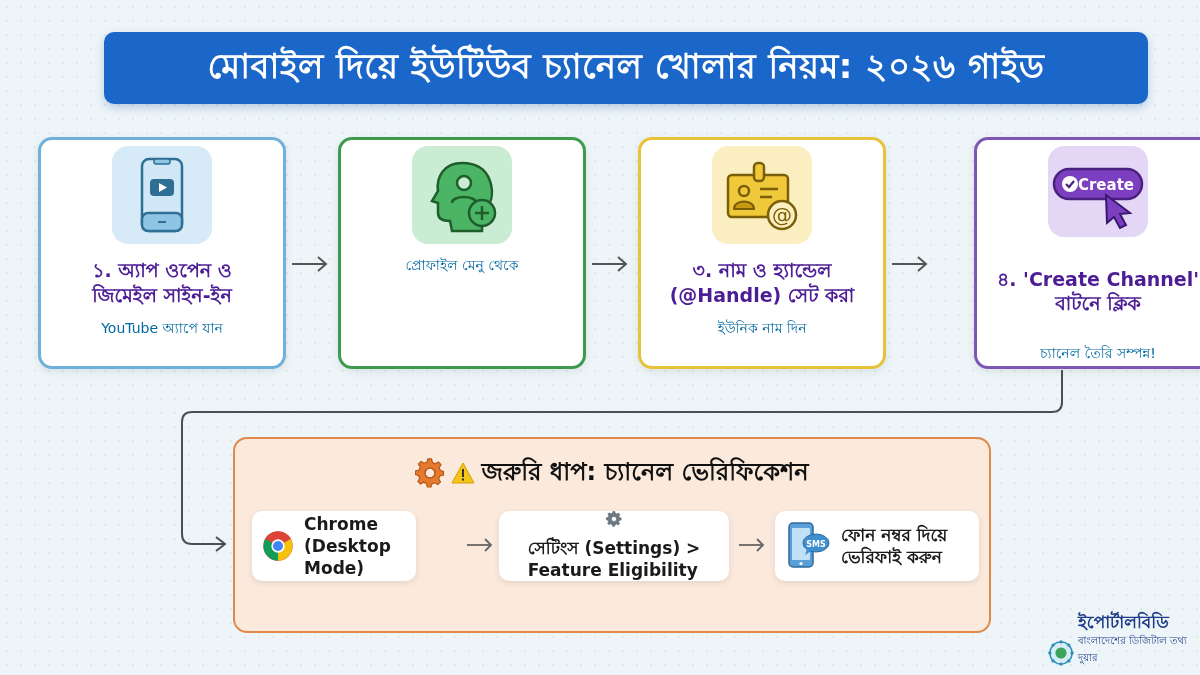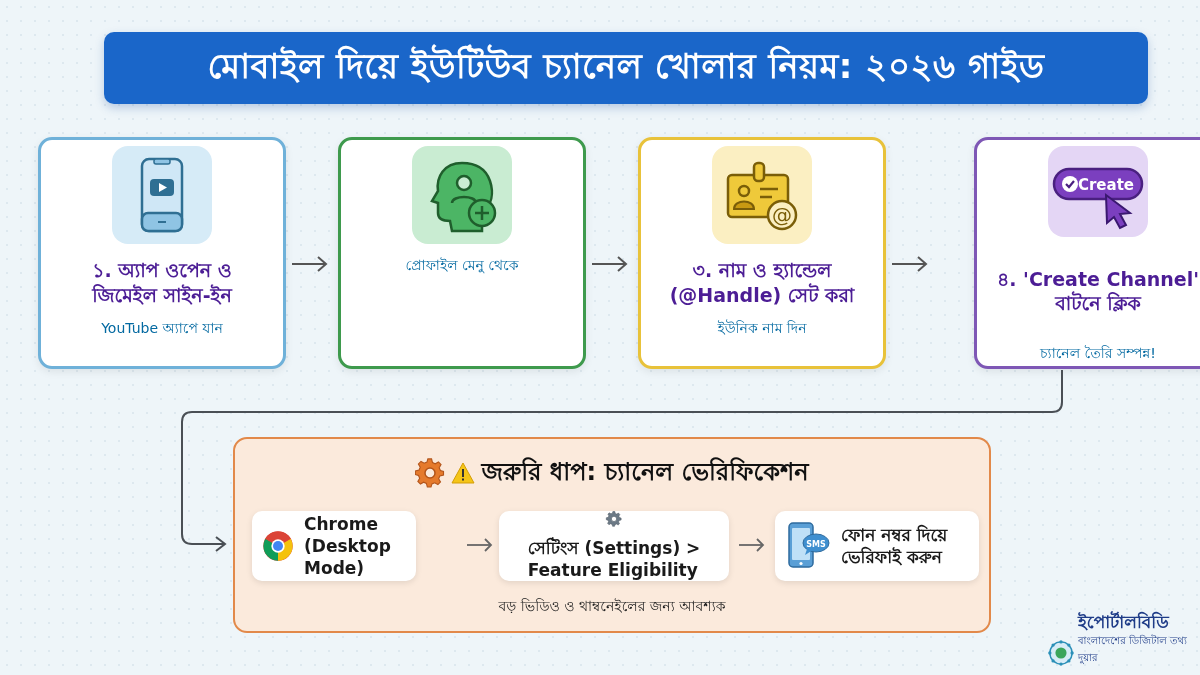--- a/index.html
+++ b/index.html
@@ -214,21 +214,20 @@
       <rect x="7" y="7" width="18" height="32" rx="1" fill="#bfe0f7"></rect>
       <circle cx="16" cy="42.5" r="1.6" fill="#fff"></circle>
       <ellipse cx="31" cy="22" rx="13" ry="9" fill="#3f8fd0" stroke="#2e6b9e" stroke-width="1"></ellipse>
       <polygon points="22,28 20,34 28,29" fill="#3f8fd0"></polygon>
       <text x="31" y="25.5" text-anchor="middle" font-size="8" font-weight="bold" font-family="DejaVu Sans, sans-serif" fill="#fff">SMS</text>
     </svg>
     <span class="mc-text">ফোন নম্বর দিয়ে
 ভেরিফাই করুন</span>
   </div>
 
-  <div class="verify-note">বড় ভিডিও ও থাম্বনেইলের জন্য আবশ্যক</div>
 </div>
 
 <div class="brand">
   <svg width="28" height="28" viewBox="0 0 28 28">
     <circle cx="14" cy="14" r="12" fill="#d7ecf7" stroke="#2a8fb8" stroke-width="1.5"></circle>
     <circle cx="14" cy="14" r="6" fill="#3ba55c"></circle>
     <g fill="#2a8fb8">
       <circle cx="14" cy="2" r="1.8"></circle>
         <circle cx="14" cy="26" r="1.8"></circle>
       <circle cx="2" cy="14" r="1.8"></circle>

